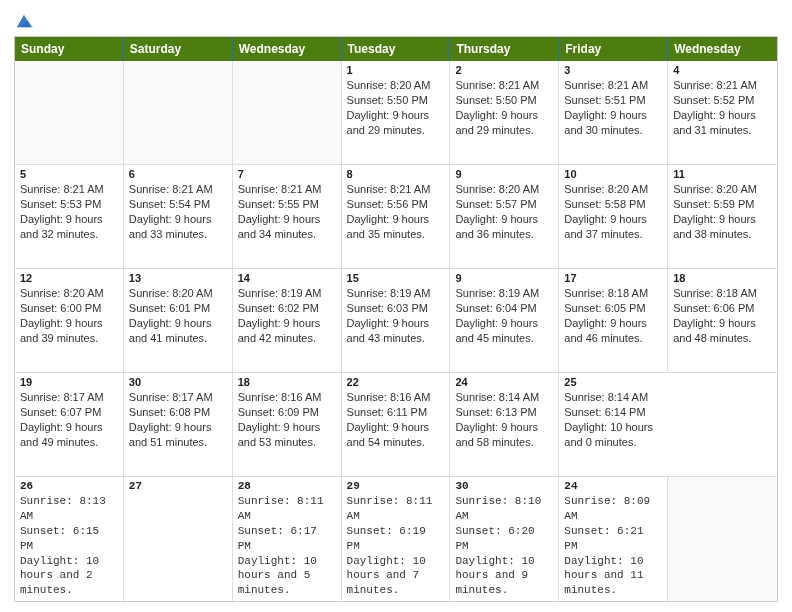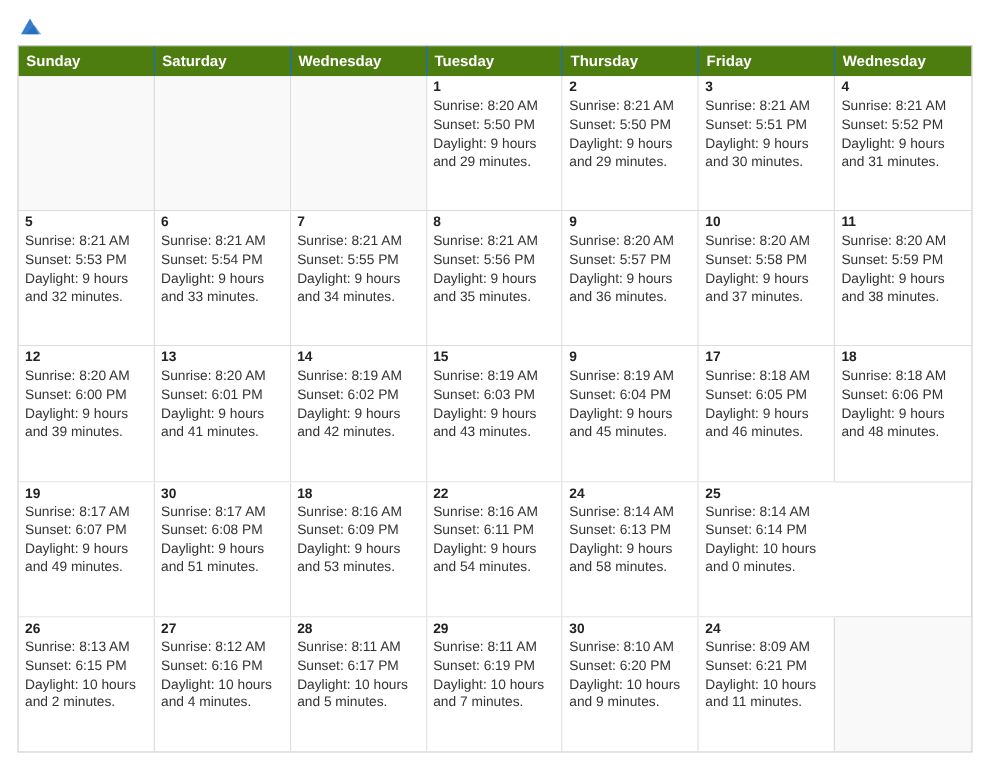--- a/index.html
+++ b/index.html
@@ -74,21 +74,21 @@
       display: flex;
       flex-direction: column;
       flex: 1;
     }
     .cal-row {
       display: grid;
       grid-template-columns: repeat(7, 1fr);
       flex: 1;
       border-bottom: 1px solid #ddd;
     }
-    .cal-row:last-child { border-bottom: none; }
+    .cal-row:last-child { border-bottom: none; font-family: Liberation Mono, monospace; }
     .cal-cell {
       border-right: 1px solid #ddd;
       padding: 3px 5px;
       font-size: 10px;
       color: #333;
       vertical-align: top;
       background: #fff;
     }
     .cal-cell:last-child { border-right: none; }
     .cal-cell.empty { background: #f9f9f9; }
@@ -221,23 +221,21 @@
 Sunset: 6:13 PM
 Daylight: 9 hours and 58 minutes.</span></div>
           <div class="cal-cell"><span class="day-num">25</span><span class="cell-text" style="white-space: pre-line;">Sunrise: 8:14 AM
 Sunset: 6:14 PM
 Daylight: 10 hours and 0 minutes.</span></div>
         </div>
         <div class="cal-row">
           <div class="cal-cell"><span class="day-num">26</span><span class="cell-text" style="white-space: pre-line;">Sunrise: 8:13 AM
 Sunset: 6:15 PM
 Daylight: 10 hours and 2 minutes.</span></div>
-          <div class="cal-cell"><span class="day-num">27</span><span class="cell-text" style="white-space: pre-line;">Sunrise: 8:12 AM
-Sunset: 6:16 PM
-Daylight: 10 hours and 4 minutes.</span></div>
+          <div class="cal-cell"><span class="day-num">27</span></div>
           <div class="cal-cell"><span class="day-num">28</span><span class="cell-text" style="white-space: pre-line;">Sunrise: 8:11 AM
 Sunset: 6:17 PM
 Daylight: 10 hours and 5 minutes.</span></div>
           <div class="cal-cell"><span class="day-num">29</span><span class="cell-text" style="white-space: pre-line;">Sunrise: 8:11 AM
 Sunset: 6:19 PM
 Daylight: 10 hours and 7 minutes.</span></div>
           <div class="cal-cell"><span class="day-num">30</span><span class="cell-text" style="white-space: pre-line; text-align: center;">Sunrise: 8:10 AM
 Sunset: 6:20 PM
 Daylight: 10 hours and 9 minutes.</span></div>
           <div class="cal-cell"><span class="day-num">24</span><span class="cell-text" style="white-space: pre-line; margin-top: 20px;">Sunrise: 8:09 AM

